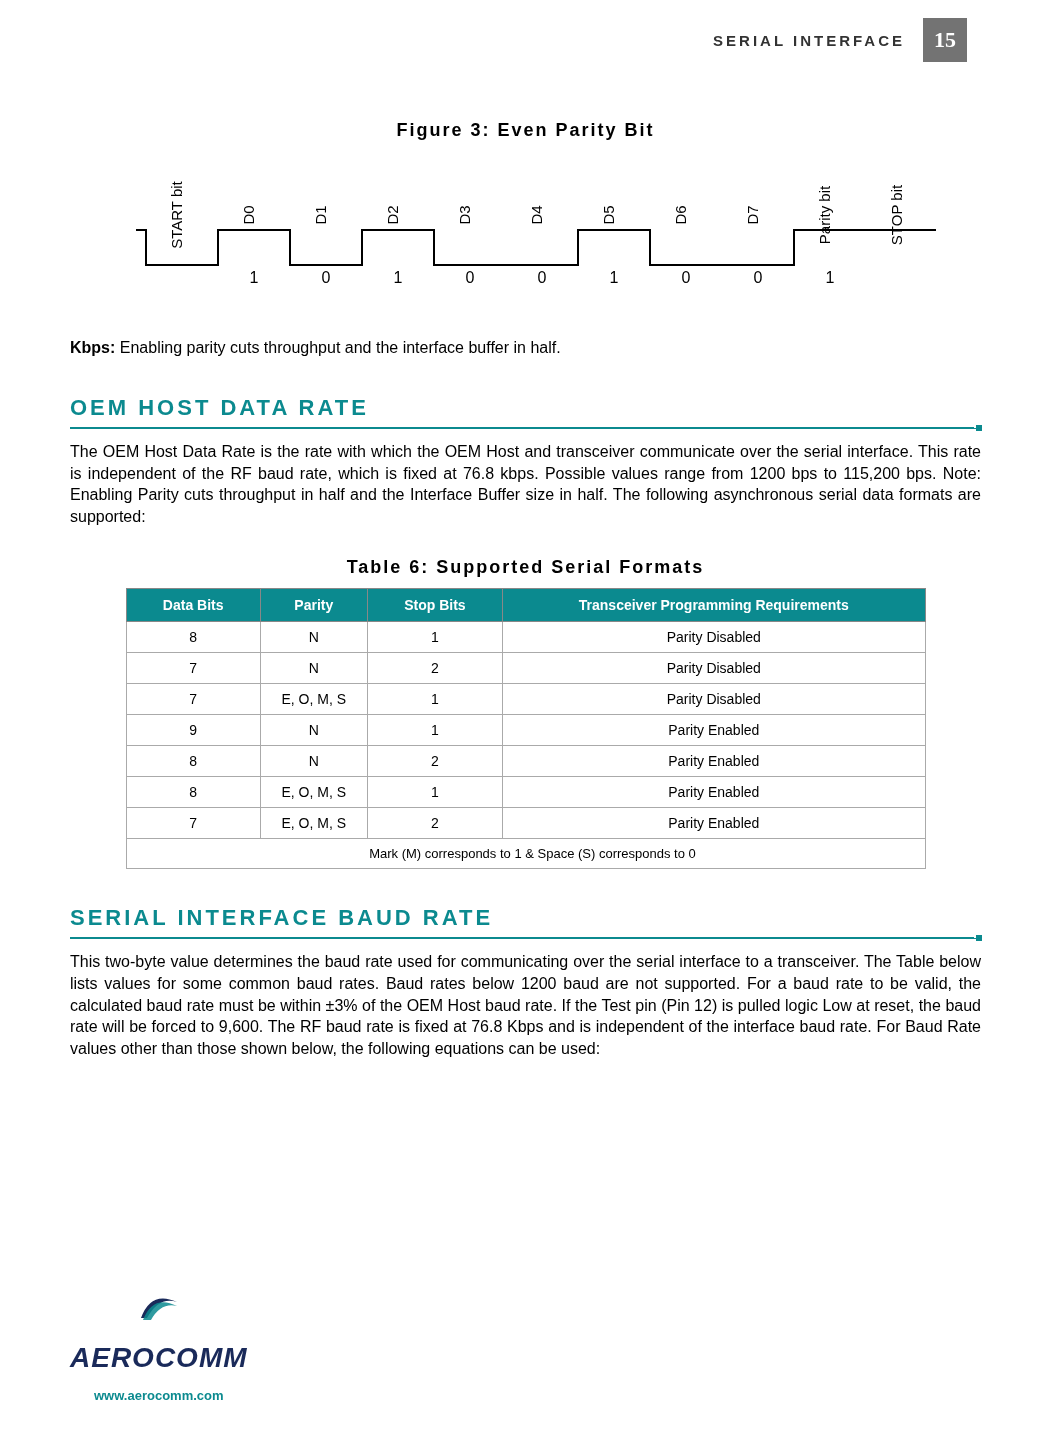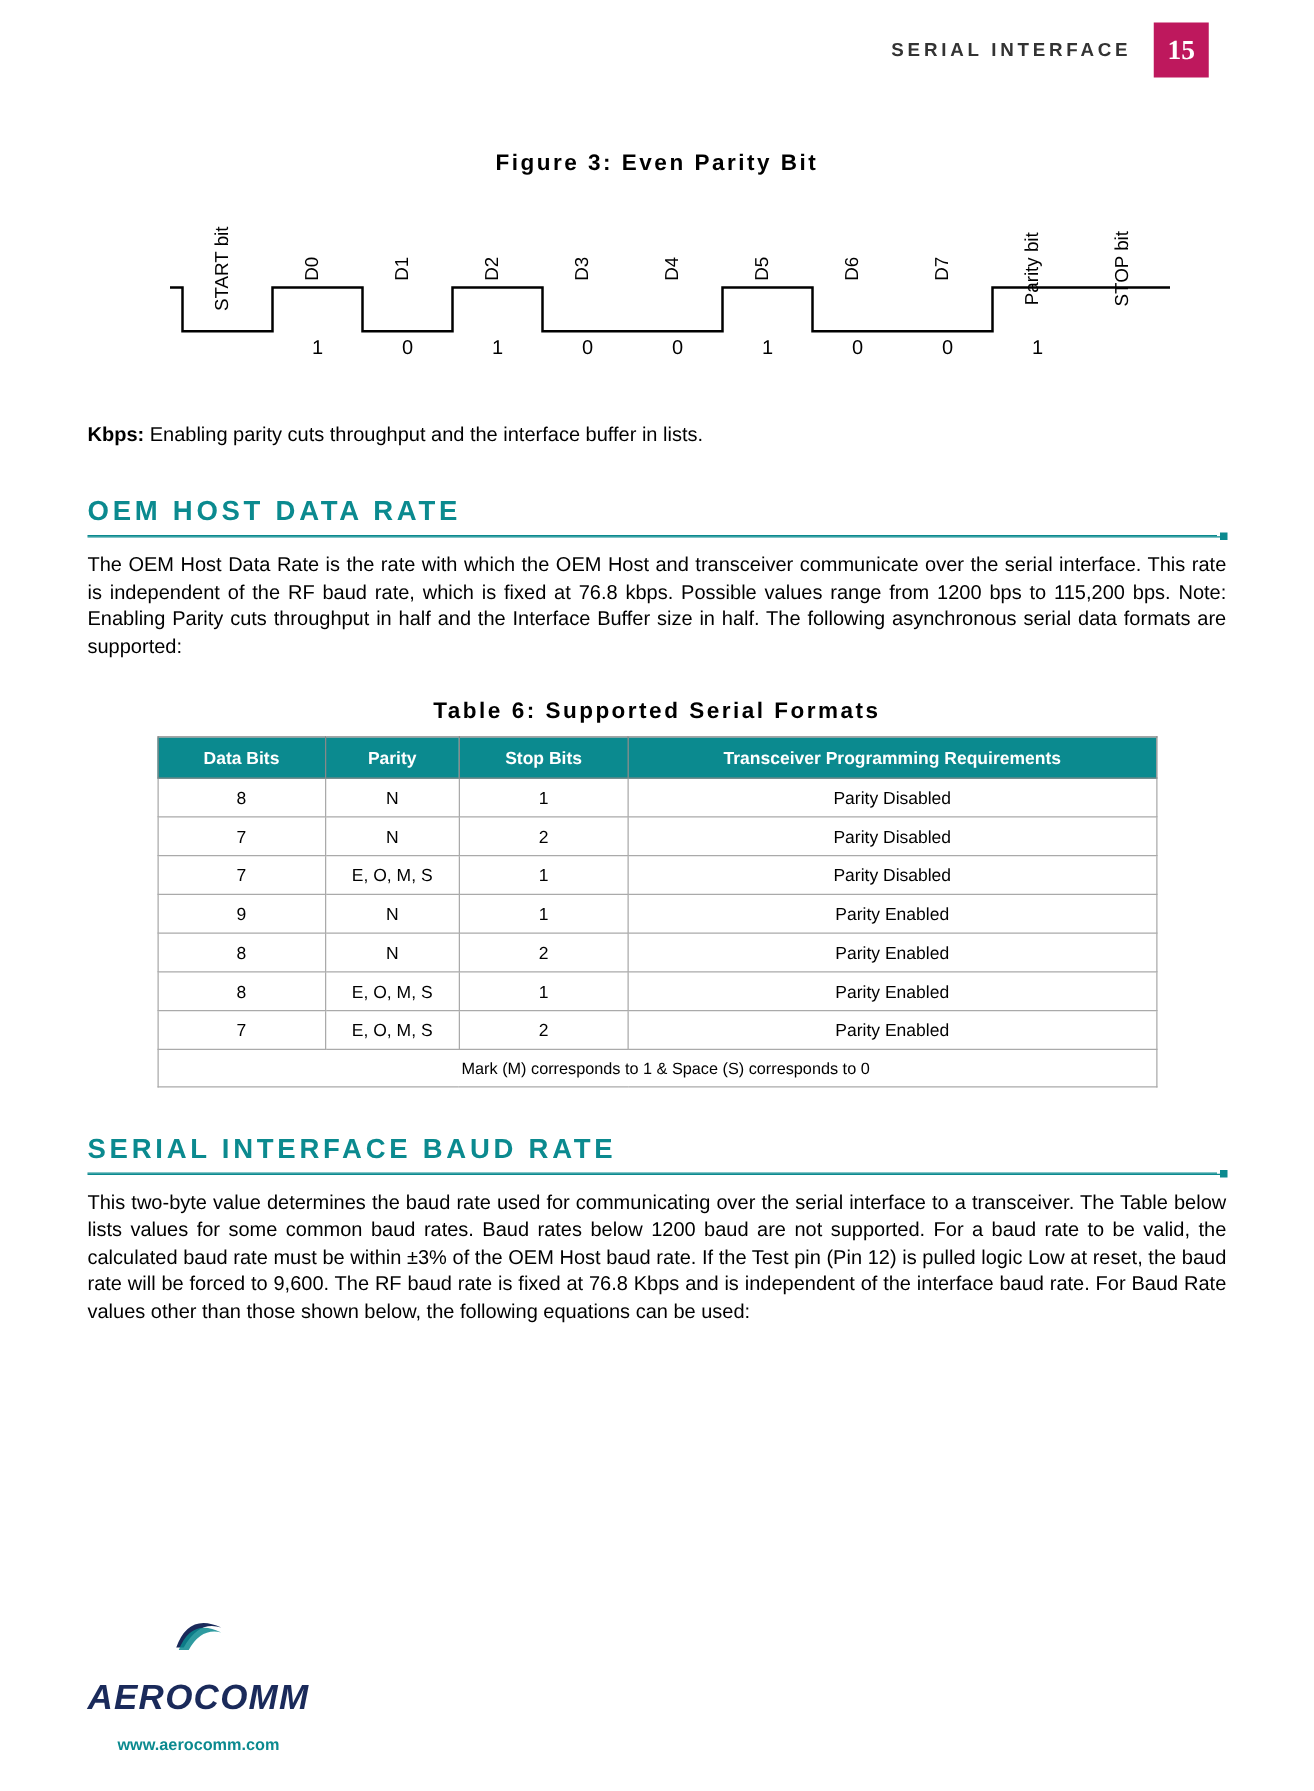--- a/index.html
+++ b/index.html
@@ -19,21 +19,21 @@
     align-items: center;
     gap: 18px;
   }
   .header-title {
     font-size: 15px;
     letter-spacing: 3px;
     color: #333;
     font-weight: 600;
   }
   .page-num-box {
-    background: #be185d;
+    background: #737373;
     color: #fff;
     width: 44px;
     height: 44px;
     display: flex;
     align-items: center;
     justify-content: center;
     font-size: 22px;
     font-weight: bold;
     font-family: "Times New Roman", serif;
   }
@@ -169,21 +169,21 @@
           <text x="642" y="60" text-anchor="middle" font-size="15" transform="rotate(-90 642 60)">D7</text>
           <text x="642" y="128" text-anchor="middle" font-size="16">0</text>
           <text x="714" y="60" text-anchor="middle" font-size="15" transform="rotate(-90 714 60)">Parity bit</text>
           <text x="714" y="128" text-anchor="middle" font-size="16">1</text>
           <text x="786" y="60" text-anchor="middle" font-size="15" transform="rotate(-90 786 60)">STOP bit</text>
         </g>
     </svg>
   </div>
 
   <p class="note-line">
-    <b>Kbps:</b><span> Enabling parity cuts throughput and the interface buffer in lists.</span>
+    <b>Kbps:</b><span> Enabling parity cuts throughput and the interface buffer in half.</span>
   </p>
 
   <div class="section-heading">OEM HOST DATA RATE</div>
   <div class="section-rule"></div>
   <p class="body-text">The OEM Host Data Rate is the rate with which the OEM Host and transceiver communicate over the serial interface. This rate is independent of the RF baud rate, which is fixed at 76.8 kbps.  Possible values range from 1200 bps to 115,200 bps.  Note: Enabling Parity cuts throughput in half and the Interface Buffer size in half.  The following asynchronous serial data formats are supported:</p>
 
   <div class="table-title">Table 6: Supported Serial Formats</div>
   <table class="formats">
     <thead>
         <tr id="t6head">

